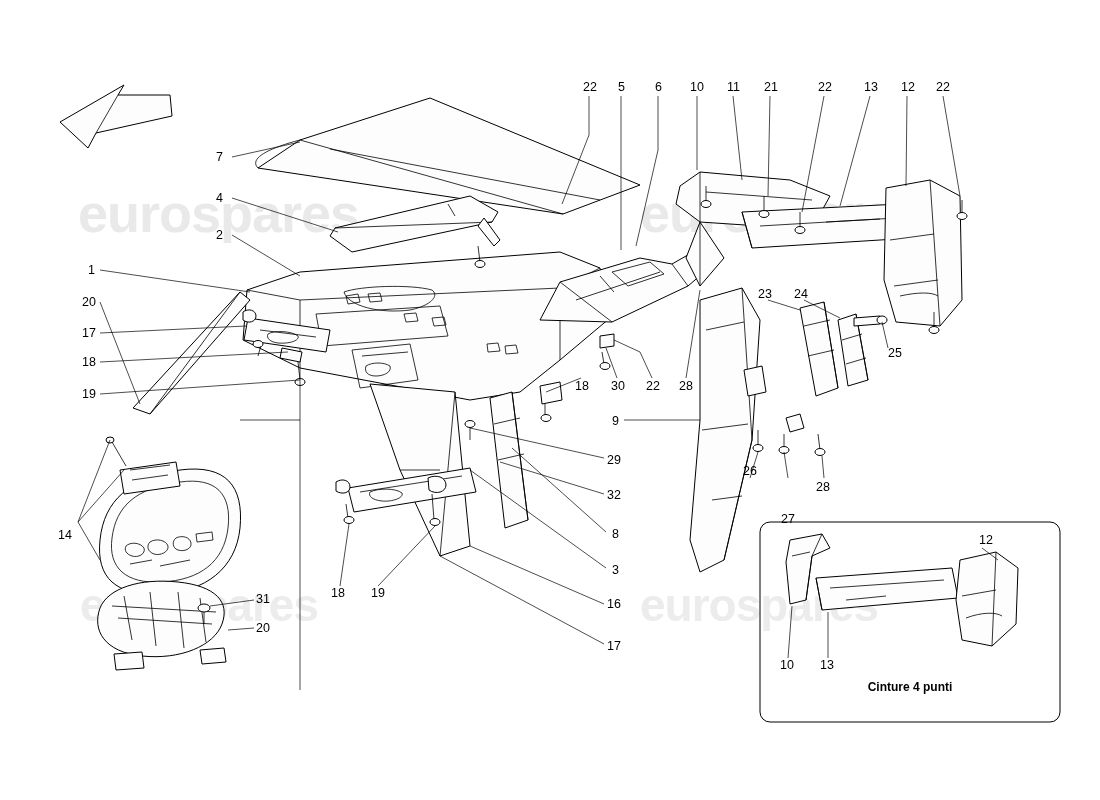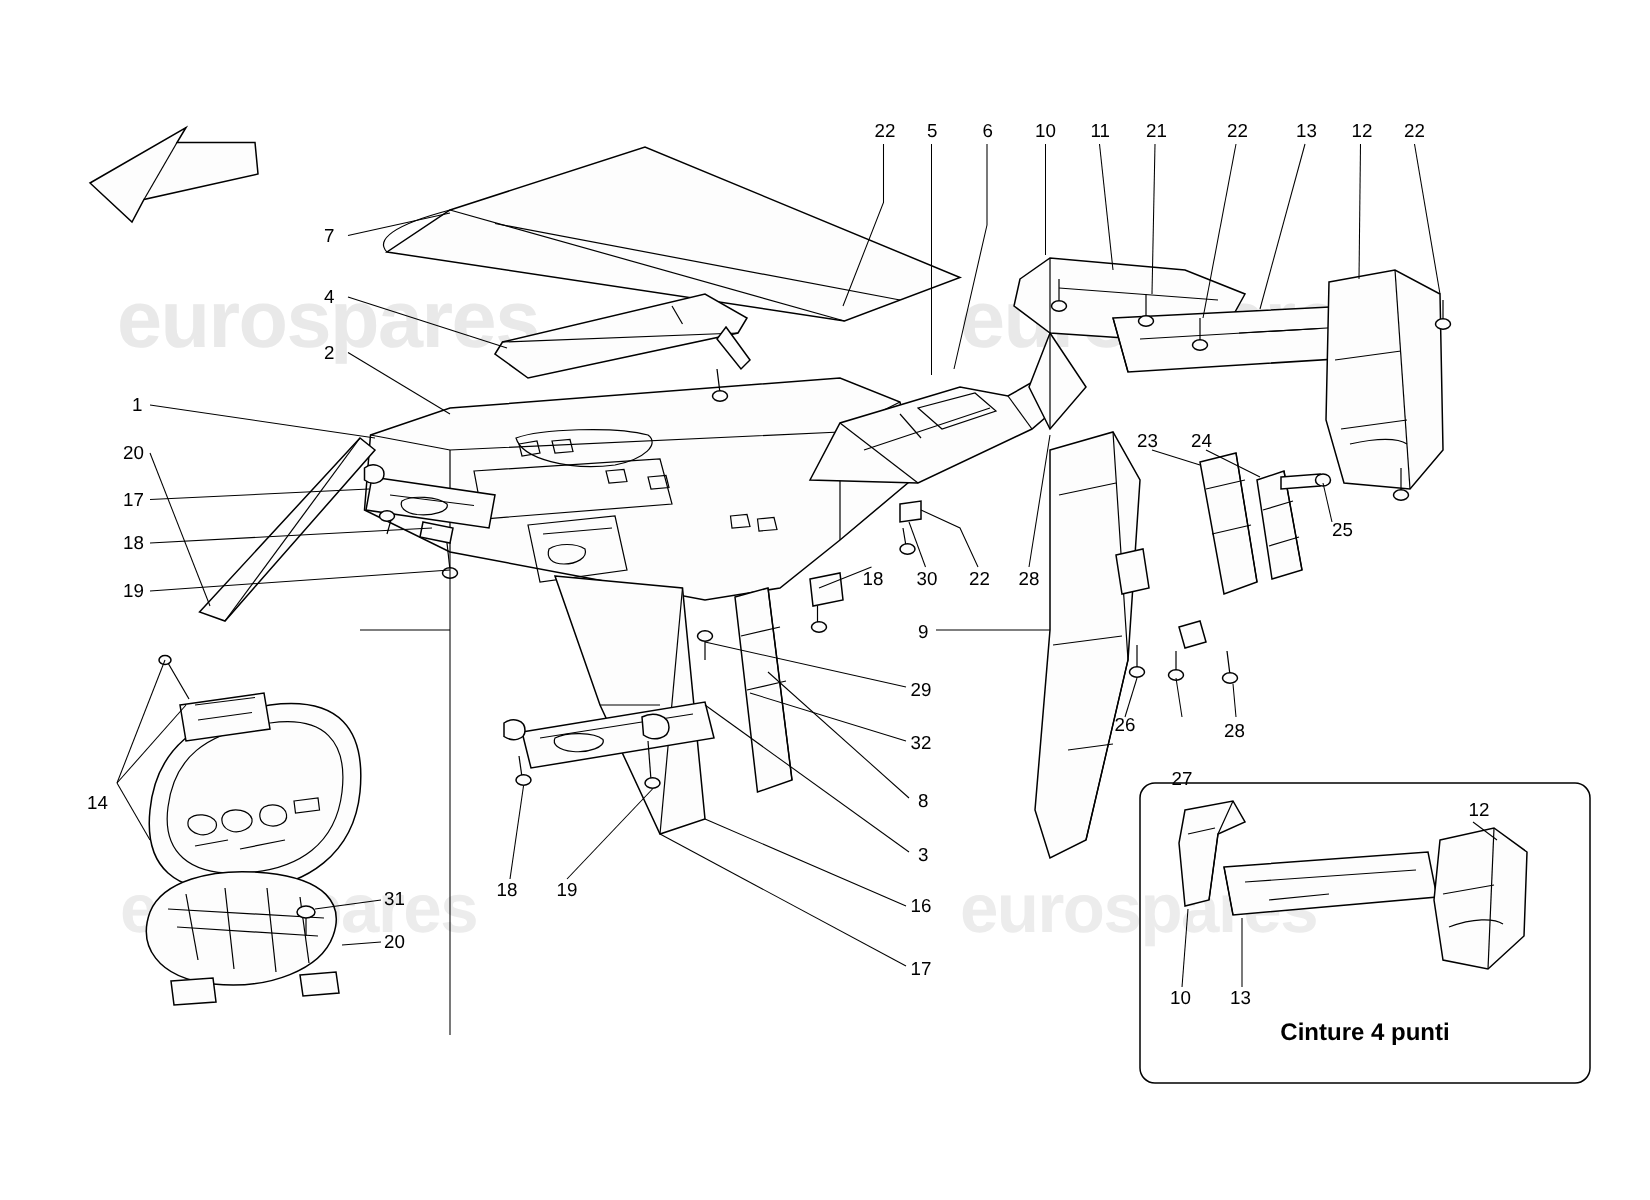--- a/index.html
+++ b/index.html
@@ -48,21 +48,21 @@
     position: absolute;
     font-family: "Liberation Sans", sans-serif;
     font-size: 12.5px;
     color: #000000;
     white-space: nowrap;
     user-select: none;
   }
   .cap {
     position: absolute;
     font-family: "Liberation Sans", sans-serif;
-    font-size: 16px;
+    font-size: 12px;
     font-weight: bold;
     color: #000;
     white-space: nowrap;
     text-align: center;
   }
   .partfill { fill: #fdfdfd; stroke: #000; stroke-width: 1; }
   .thin { fill: none; stroke: #000; stroke-width: 0.8; }
   .leader { fill: none; stroke: #000; stroke-width: 0.7; }
   .boxline { fill: none; stroke: #000; stroke-width: 1; }
 </style>
@@ -368,21 +368,21 @@
   <div class="lbl" style="left:679px; top:379px;">28</div>
 
   <div class="lbl" style="left:612px; top:414px;">9</div>
   <div class="lbl" style="left:607px; top:453px;text-align:right;">29</div>
   <div class="lbl" style="left:607px; top:488px;">32</div>
   <div class="lbl" style="left:612px; top:527px;">8</div>
   <div class="lbl" style="left:612px; top:563px;">3</div>
   <div class="lbl" style="left:607px; top:597px;">16</div>
   <div class="lbl" style="left:607px; top:639px;">17</div>
 
-  <div class="lbl" style="left:743px; top:476px;">26</div>
+  <div class="lbl" style="left:743px; top:464px;">26</div>
   <div class="lbl" style="left:781px; top:480px;margin-top:32px;">27</div>
   <div class="lbl" style="left:816px; top:480px;">28</div>
 
   <div class="lbl" style="left:58px; top:528px;">14</div>
   <div class="lbl" style="left:256px; top:592px;">31</div>
   <div class="lbl" style="left:256px; top:621px;">20</div>
   <div class="lbl" style="left:331px; top:586px;">18</div>
   <div class="lbl" style="left:371px; top:586px;">19</div>
 
   <div class="lbl" style="left:780px; top:658px;">10</div>

